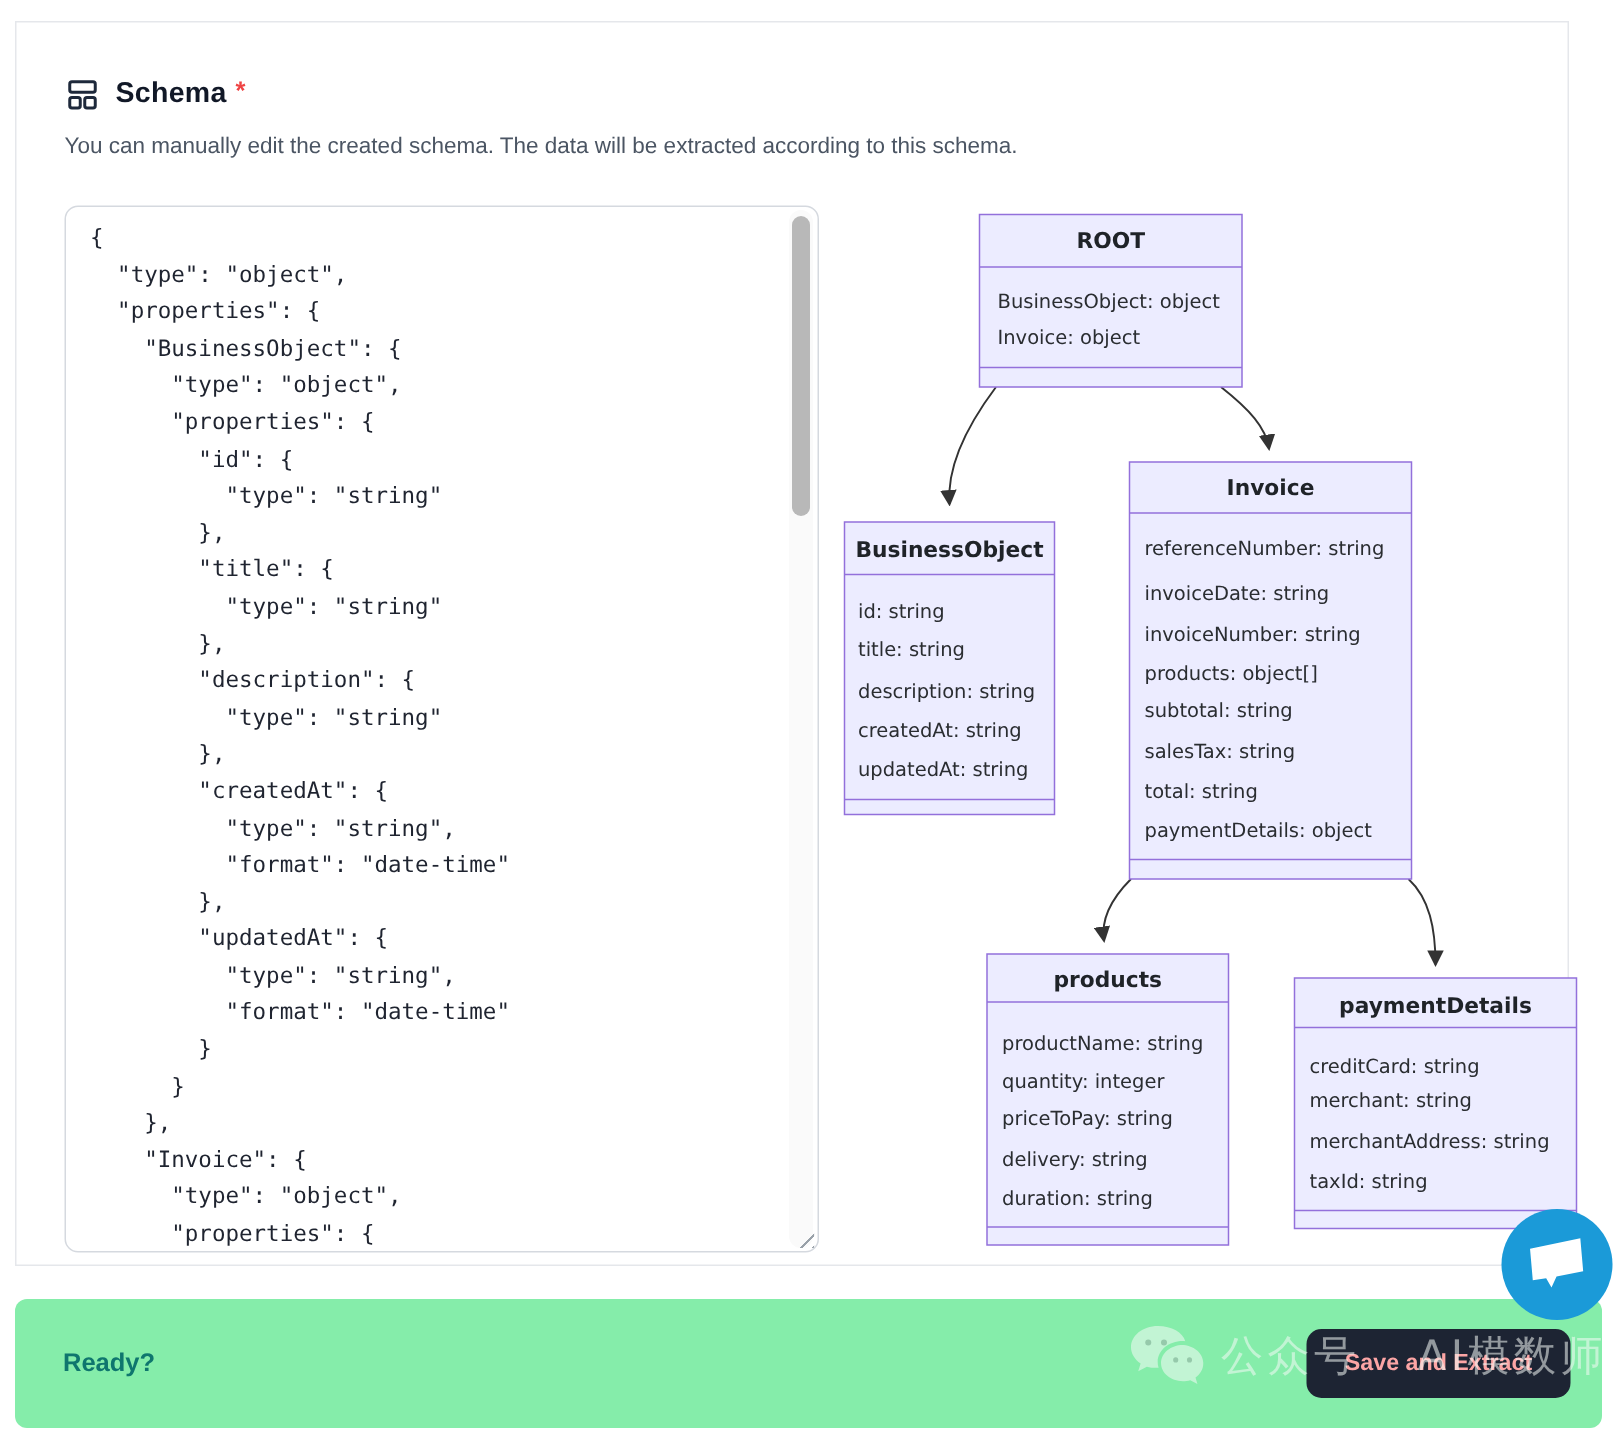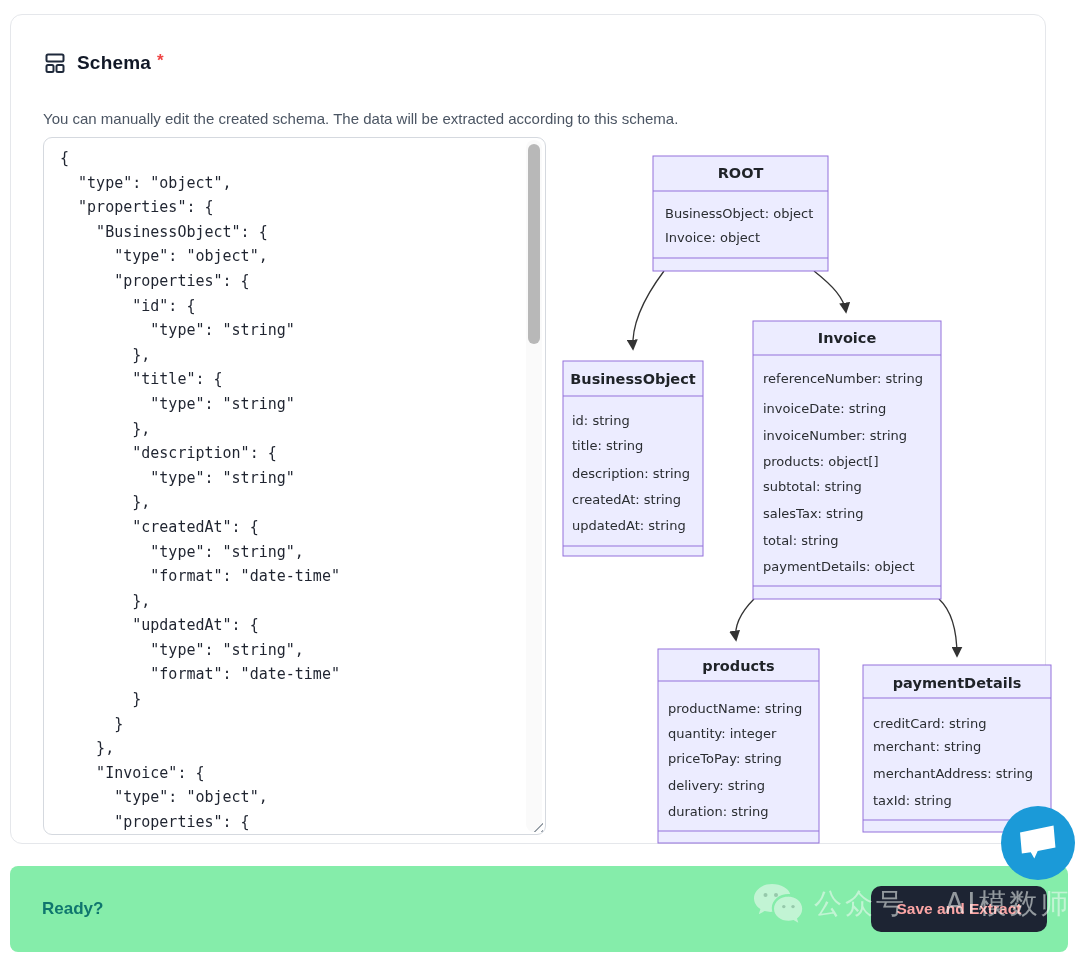--- a/index.html
+++ b/index.html
@@ -1,26 +1,26 @@
 <!DOCTYPE html>
 <html><head>
 <meta charset="utf-8">
 <style>
   * { margin:0; padding:0; box-sizing:border-box; }
   html,body { width:1080px; height:959px; background:#ffffff; font-family:"Liberation Sans", sans-serif; position:relative; overflow:hidden; }
 
   
   .card {
     position:absolute; left:10px; top:14px; width:1036px; height:830px;
-    background:#ffffff; border:1px solid #e5e7eb; border-radius:12px;
+    background:#ffffff; border:1px solid #e5e7eb; border-radius:0;
   }
   .card-header { position:absolute; left:32px; top:36px; display:flex; align-items:center; gap:10px; }
   .card-title { font-size:19px; font-weight:bold; color:#111827; letter-spacing:.2px; }
   .required-star { font-size:17px; font-weight:bold; color:#ef4444; margin-left:-4px; transform:translateY(-2px); }
-  .subtitle { position:absolute; left:32px; top:74px; font-size:15px; color:#4b5563;margin-top:21px; }
+  .subtitle { position:absolute; left:32px; top:74px; font-size:15px; color:#4b5563; }
 
   
   .code-panel {
     position:absolute; left:32px; top:122px; width:503px; height:698px;
     background:#ffffff; border:1px solid #d5d9df; border-radius:9px; overflow:hidden;
   }
   .code-panel pre {
     position:absolute; left:0; top:0; right:22px; bottom:0;
     padding:8px 0 0 16px; font-family:"DejaVu Sans Mono", monospace;
     font-size:15px; line-height:24.6px; color:#1f2430; white-space:pre; overflow:hidden;
@@ -33,21 +33,21 @@
     position:absolute; top:6px; right:5px; width:12px; height:200px;
     background:#b8b8b8; border-radius:6px;
   }
   .resize-handle {
     position:absolute; right:2px; bottom:2px; width:13px; height:13px;
     background:repeating-linear-gradient(315deg, #99a1a9 0 1.5px, transparent 1.5px 5.5px);
     clip-path:polygon(100% 0, 100% 100%, 0 100%);
   }
 
   
-  .diagram-area { position:absolute; left:540px; top:133px; width:505px; height:702px; }
+  .diagram-area { position:absolute; left:540px; top:120px; width:505px; height:702px; }
   .dg-title { font-family:"DejaVu Sans", sans-serif; font-size:14.5px; font-weight:bold; fill:#1f2328; }
   .dg-attr  { font-family:"DejaVu Sans", sans-serif; font-size:13px; fill:#2a2d31; }
 
   
   .footer {
     position:absolute; left:10px; top:866px; width:1058px; height:86px;
     background:#85EDAA; border-radius:8px;
   }
   .ready-text {
     position:absolute; left:32px; top:50%; transform:translateY(-50%);

